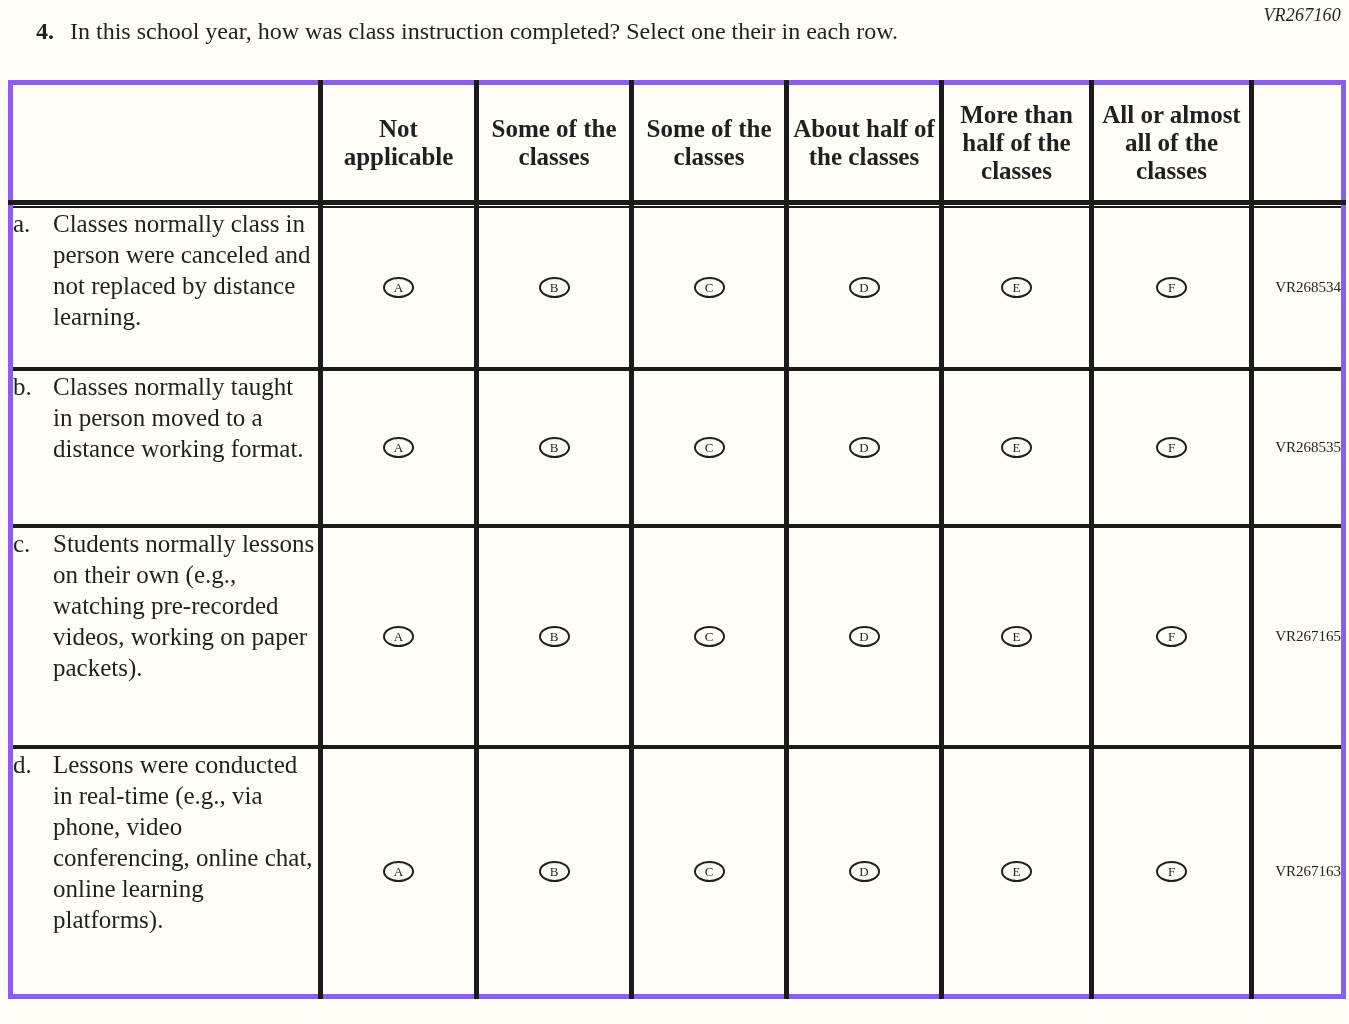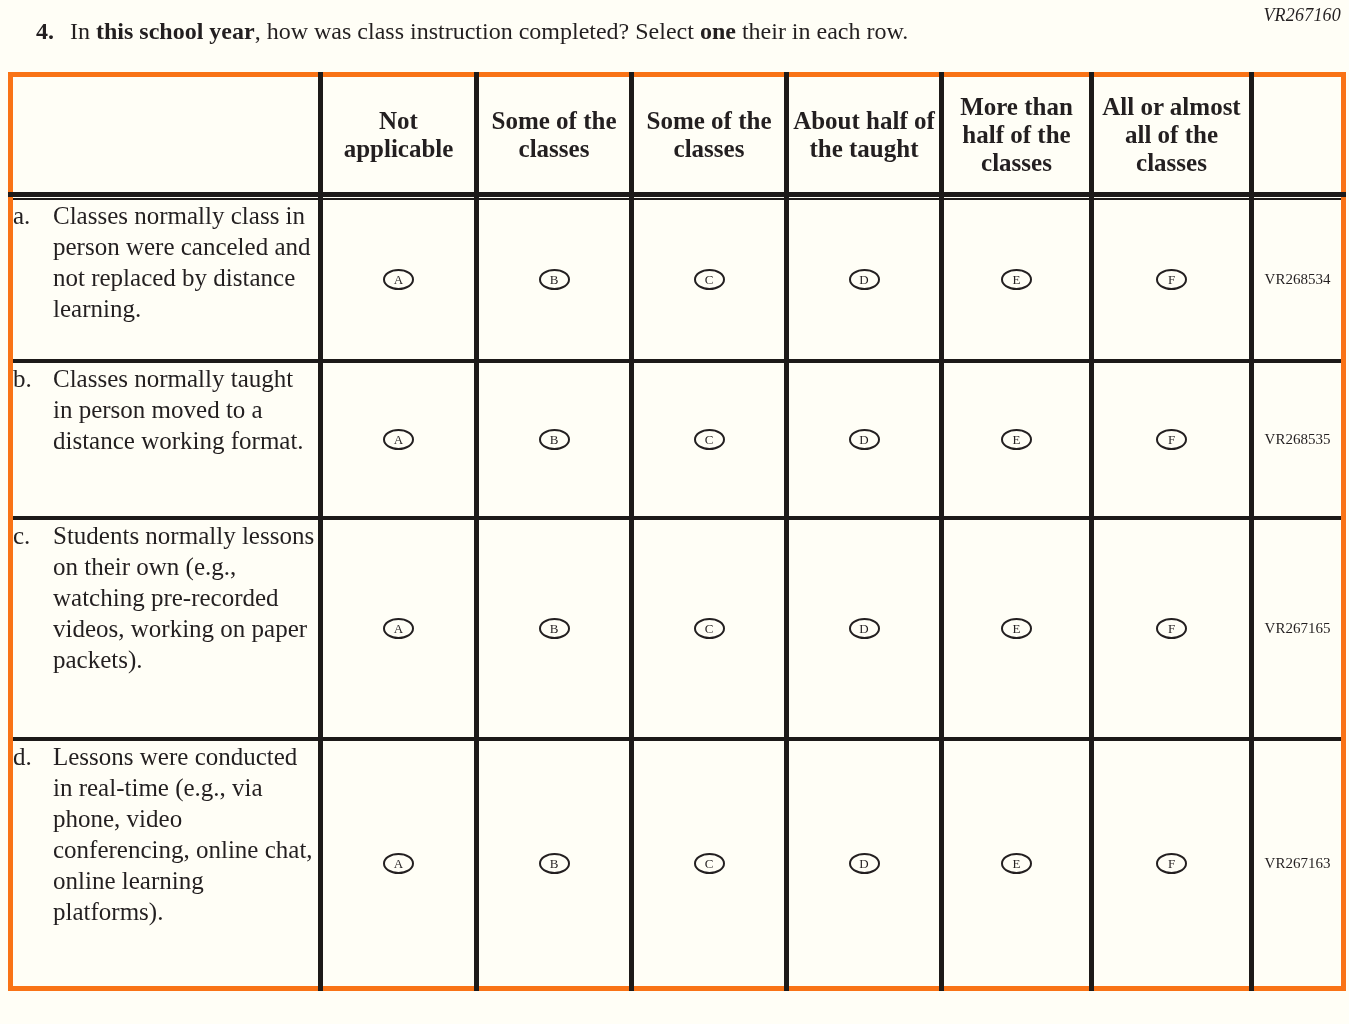--- a/index.html
+++ b/index.html
@@ -18,34 +18,34 @@
     font-size: 18px;
     letter-spacing: 0.2px;
     font-style: italic;
   }
   .question {
     padding: 16px 0 0 36px;
     font-size: 24px;
     line-height: 30px;
   }
   .qnum { font-weight: bold; margin-right: 16px; }
-  .b { font-weight: bold; }
+  .b { font-weight: normal; }
 
   table.survey {
     border-collapse: collapse;
     table-layout: fixed;
     width: 1333px;
-    margin: 26px 0 0 8px;
-    border: 5px solid #f97316;
+    margin: 34px 0 0 8px;
+    border: 5px solid #8b5cf6;
   }
   table.survey th, table.survey td {
     border-right: 5px solid #1d1a19;
     padding: 0;
   }
-  table.survey th:last-child, table.survey td:last-child { border-right: none; }
+  table.survey th:last-child, table.survey td:last-child { border-right: none; text-align: right; }
 
   tr.hdr th {
     height: 120px;
     font-size: 25px;
     line-height: 28px;
     font-weight: bold;
     text-align: center;
     vertical-align: middle;
     padding: 2px 4px;
   }
@@ -110,21 +110,21 @@
     <col style="width:150px">
     <col style="width:160px">
     <col style="width:92px">
   </colgroup>
   <thead>
     <tr class="hdr">
       <th></th>
       <th>Not applicable</th>
       <th>Some of the classes</th>
       <th>Some of the classes</th>
-      <th>About half of the taught</th>
+      <th>About half of the classes</th>
       <th>More than half of the classes</th>
       <th>All or almost all of the classes</th>
       <th></th>
     </tr>
     <tr class="rule">
       <td></td>
         <td></td>
         <td></td>
         <td></td>
         <td></td>

